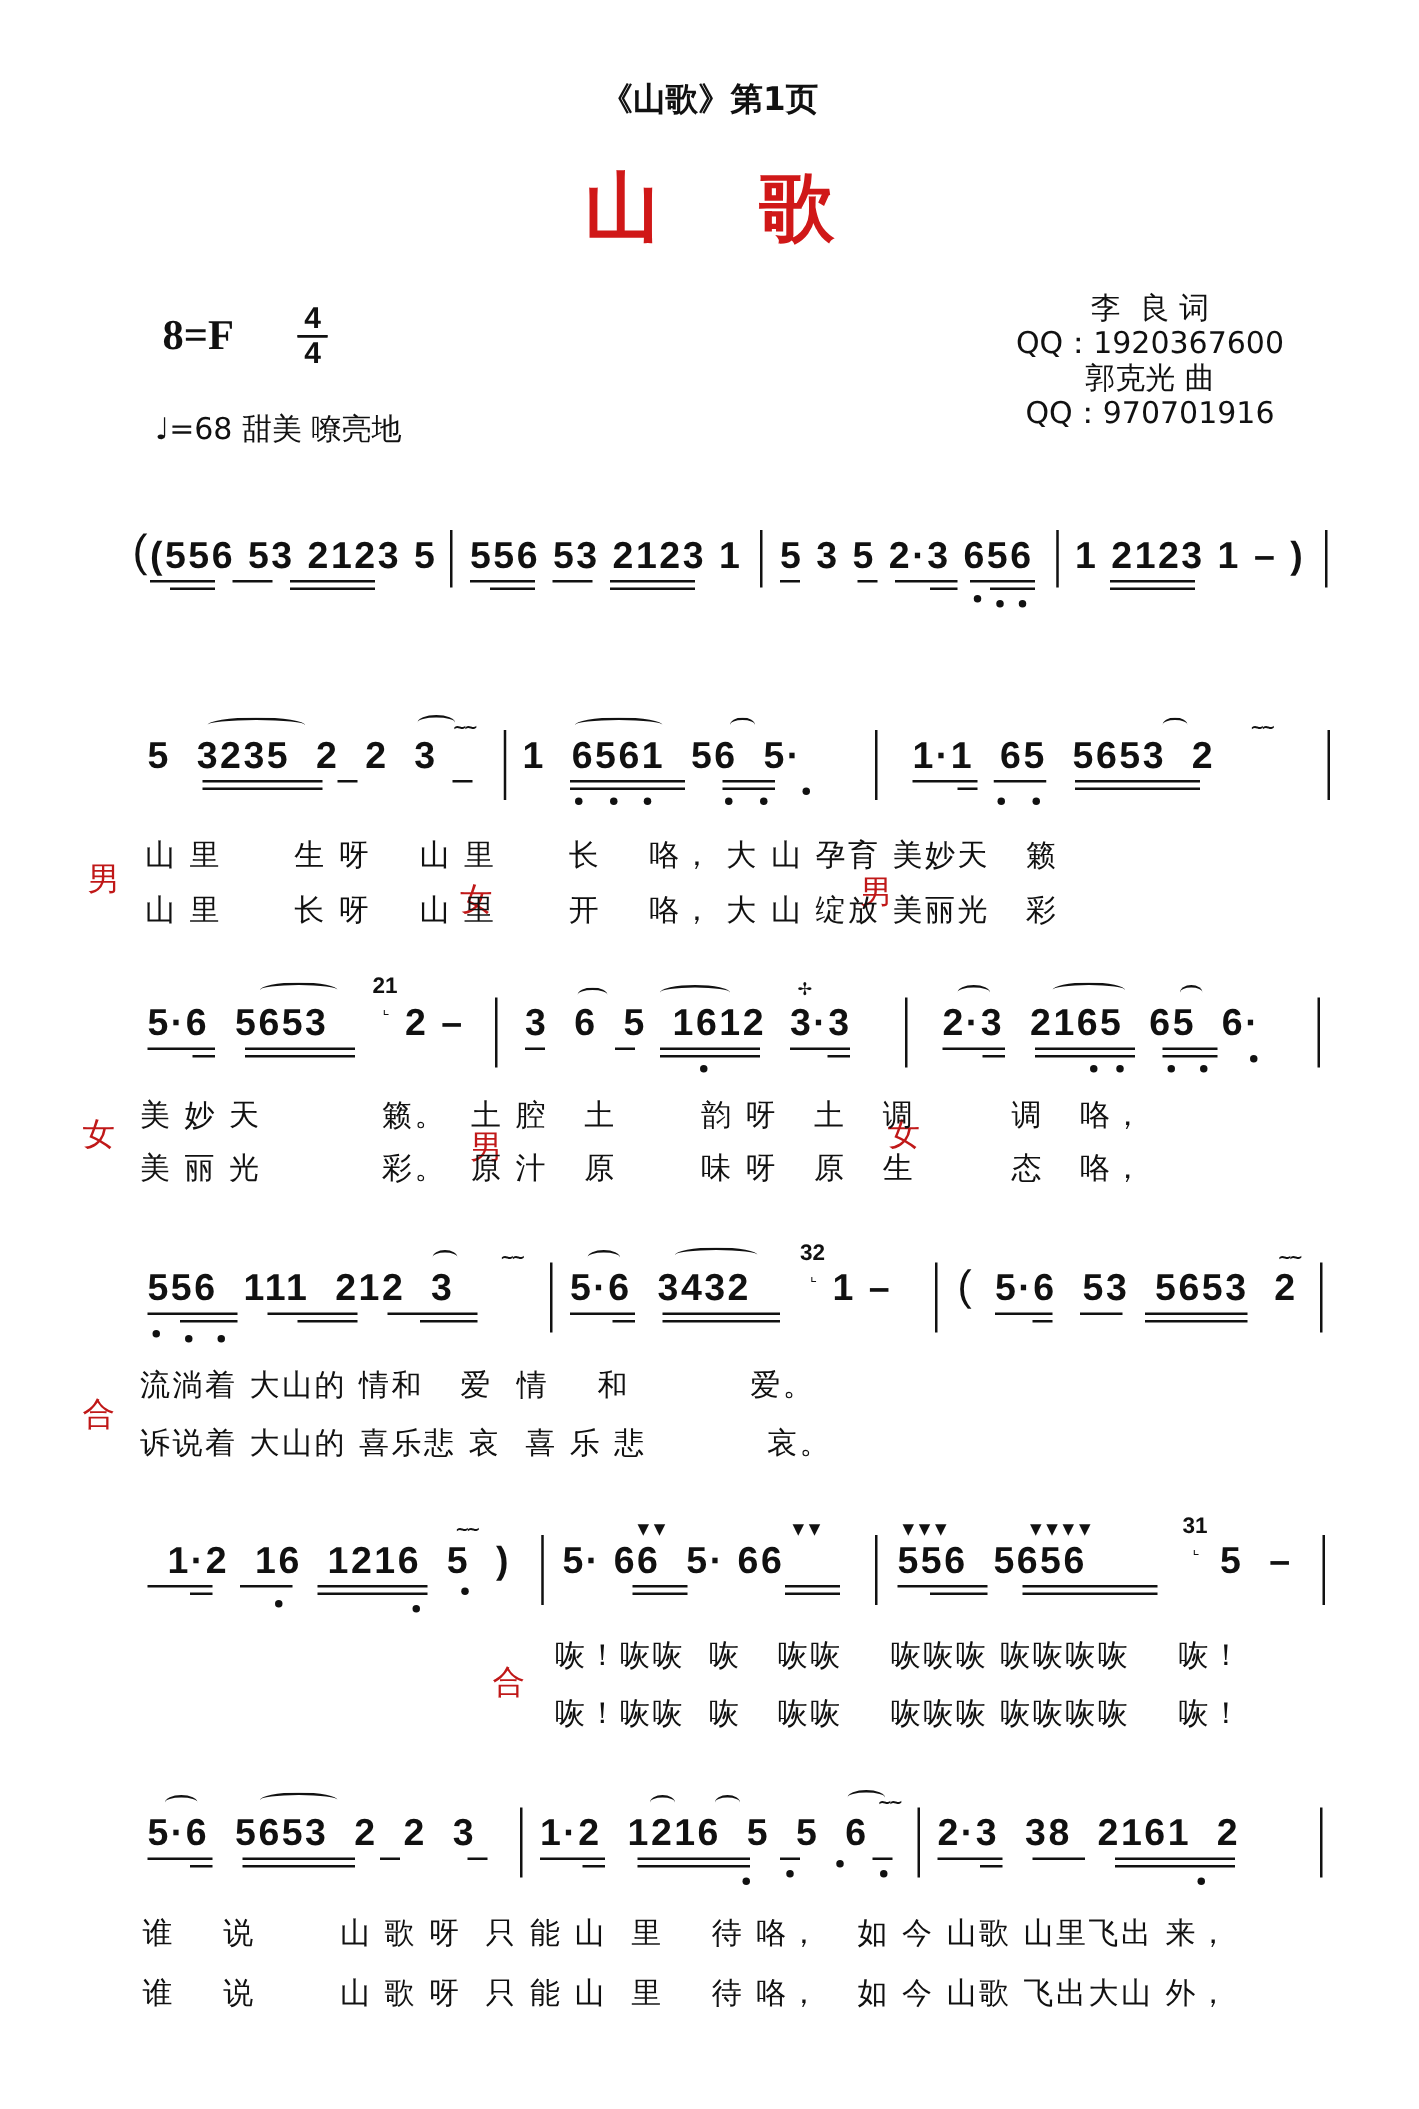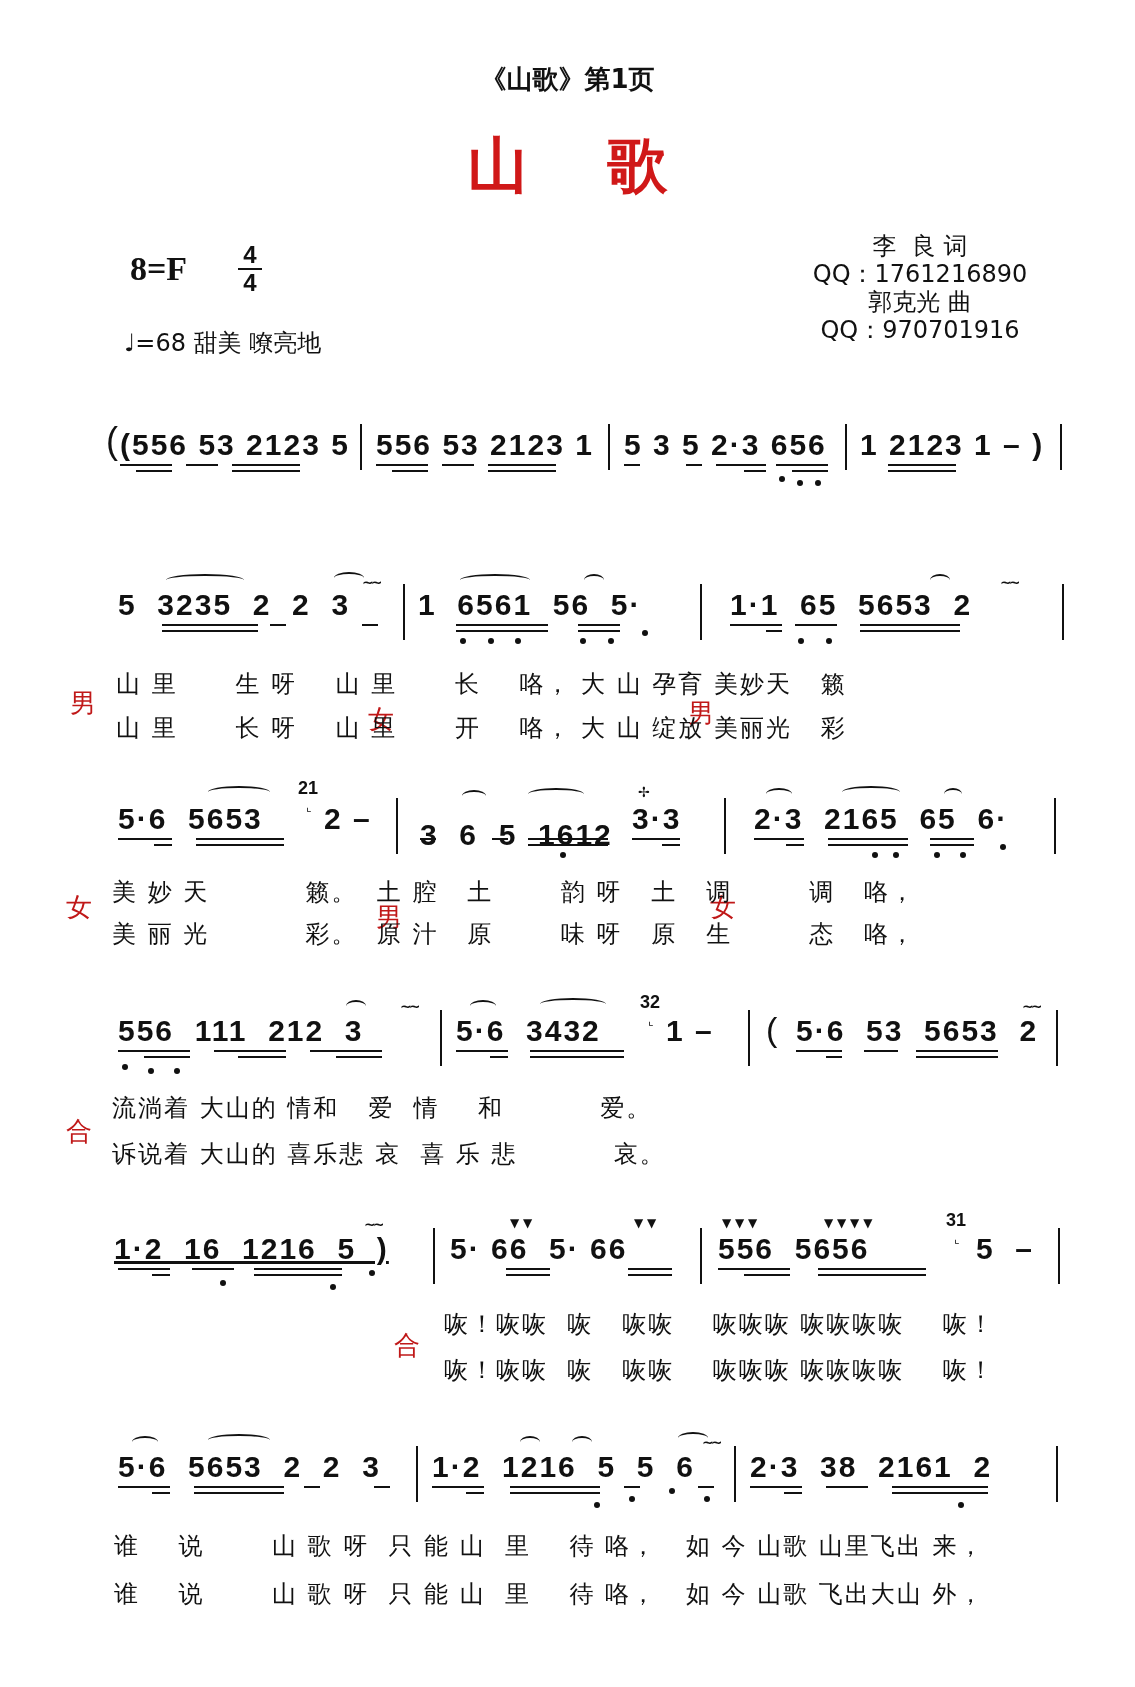--- a/index.html
+++ b/index.html
@@ -32,21 +32,21 @@
 <div class="abs title">山歌</div>
 <div class="abs key">8=F</div>
 <div class="abs frac">
   <div>4</div>
   <div class="bar" style="position:static;width:24px;height:0"></div>
   <div>4</div>
 </div>
 <div class="abs tempo">♩=68  甜美  嘹亮地</div>
 <div class="abs credits">
   <div>李  良 词</div>
-  <div>QQ：1761216890</div>
+  <div>QQ：1920367600</div>
   <div>郭克光 曲</div>
   <div>QQ：970701916</div>
 </div>
 
 <div class="row" style="top:430px;">
   <span class="n" style="left:106px;top:0;font-weight:normal;font-size:36px;top:-4px;">(</span>
   <span class="n" style="left:120px;">(556 53 2123 5</span>
   <span class="ul" style="left:120px;top:34px;width:52px"></span>
     <span class="ul" style="left:136px;top:40px;width:36px"></span>
   <span class="ul" style="left:186px;top:34px;width:32px"></span>
@@ -123,21 +123,21 @@
   <span class="n" style="left:118px;">5·6  5653</span>
   <span class="ul" style="left:118px;top:34px;width:54px"></span>
     <span class="ul" style="left:154px;top:40px;width:18px"></span>
   <span class="slur" style="left:208px;top:-18px;width:62px"></span>
   <span class="ul" style="left:196px;top:34px;width:88px"></span>
     <span class="ul" style="left:196px;top:40px;width:88px"></span>
   <span class="grace" style="left:298px;top:-26px">21</span>
   <span class="acc" style="left:306px;top:-4px">⌞</span>
   <span class="n" style="left:324px;">2 –</span>
   <span class="bar" style="left:396px;top:-6px;height:56px"></span>
-  <span class="n" style="left:420px;margin-top:16px;">3  6  5  1612</span>
+  <span class="n" style="left:420px;">3  6  5  1612</span>
   <span class="ul" style="left:420px;top:34px;width:16px"></span>
   <span class="slur" style="left:462px;top:-14px;width:24px"></span>
   <span class="ul" style="left:492px;top:34px;width:16px"></span>
   <span class="slur" style="left:528px;top:-16px;width:56px"></span>
   <span class="ul" style="left:528px;top:34px;width:80px"></span>
     <span class="ul" style="left:528px;top:40px;width:80px"></span>
   <span class="dot" style="left:560px;top:48px"></span>
   <span class="orn" style="left:638px;top:-20px">✢</span>
   <span class="n" style="left:632px;">3·3</span>
   <span class="ul" style="left:632px;top:34px;width:48px"></span>
@@ -199,21 +199,21 @@
   <span class="ul" style="left:916px;top:34px;width:82px"></span>
     <span class="ul" style="left:916px;top:40px;width:82px"></span>
   <span class="orn" style="left:1022px;top:-18px">~~</span>
   <span class="bar" style="left:1056px;top:-6px;height:56px"></span>
 </div>
 <span class="role" style="left:66px;top:1114px">合</span>
 <span class="ly" style="left:112px;top:1092px">流淌着 大山的 情和   爱  情    和          爱。</span>
 <span class="ly" style="left:112px;top:1138px">诉说着 大山的 喜乐悲 哀  喜 乐 悲          哀。</span>
 
 <div class="row" style="top:1234px;">
-  <span class="n" style="left:114px;text-decoration:underline;">1·2  16  1216  5  )</span>
+  <span class="n" style="left:134px;">1·2  16  1216  5  )</span>
   <span class="ul" style="left:118px;top:34px;width:52px"></span>
     <span class="ul" style="left:152px;top:40px;width:18px"></span>
   <span class="ul" style="left:192px;top:34px;width:42px"></span>
   <span class="dot" style="left:220px;top:46px"></span>
   <span class="ul" style="left:254px;top:34px;width:88px"></span>
     <span class="ul" style="left:254px;top:40px;width:88px"></span>
   <span class="dot" style="left:330px;top:50px"></span>
   <span class="dot" style="left:369px;top:36px"></span>
   <span class="orn" style="left:364px;top:-18px">~~</span>
   <span class="bar" style="left:433px;top:-6px;height:56px"></span>

